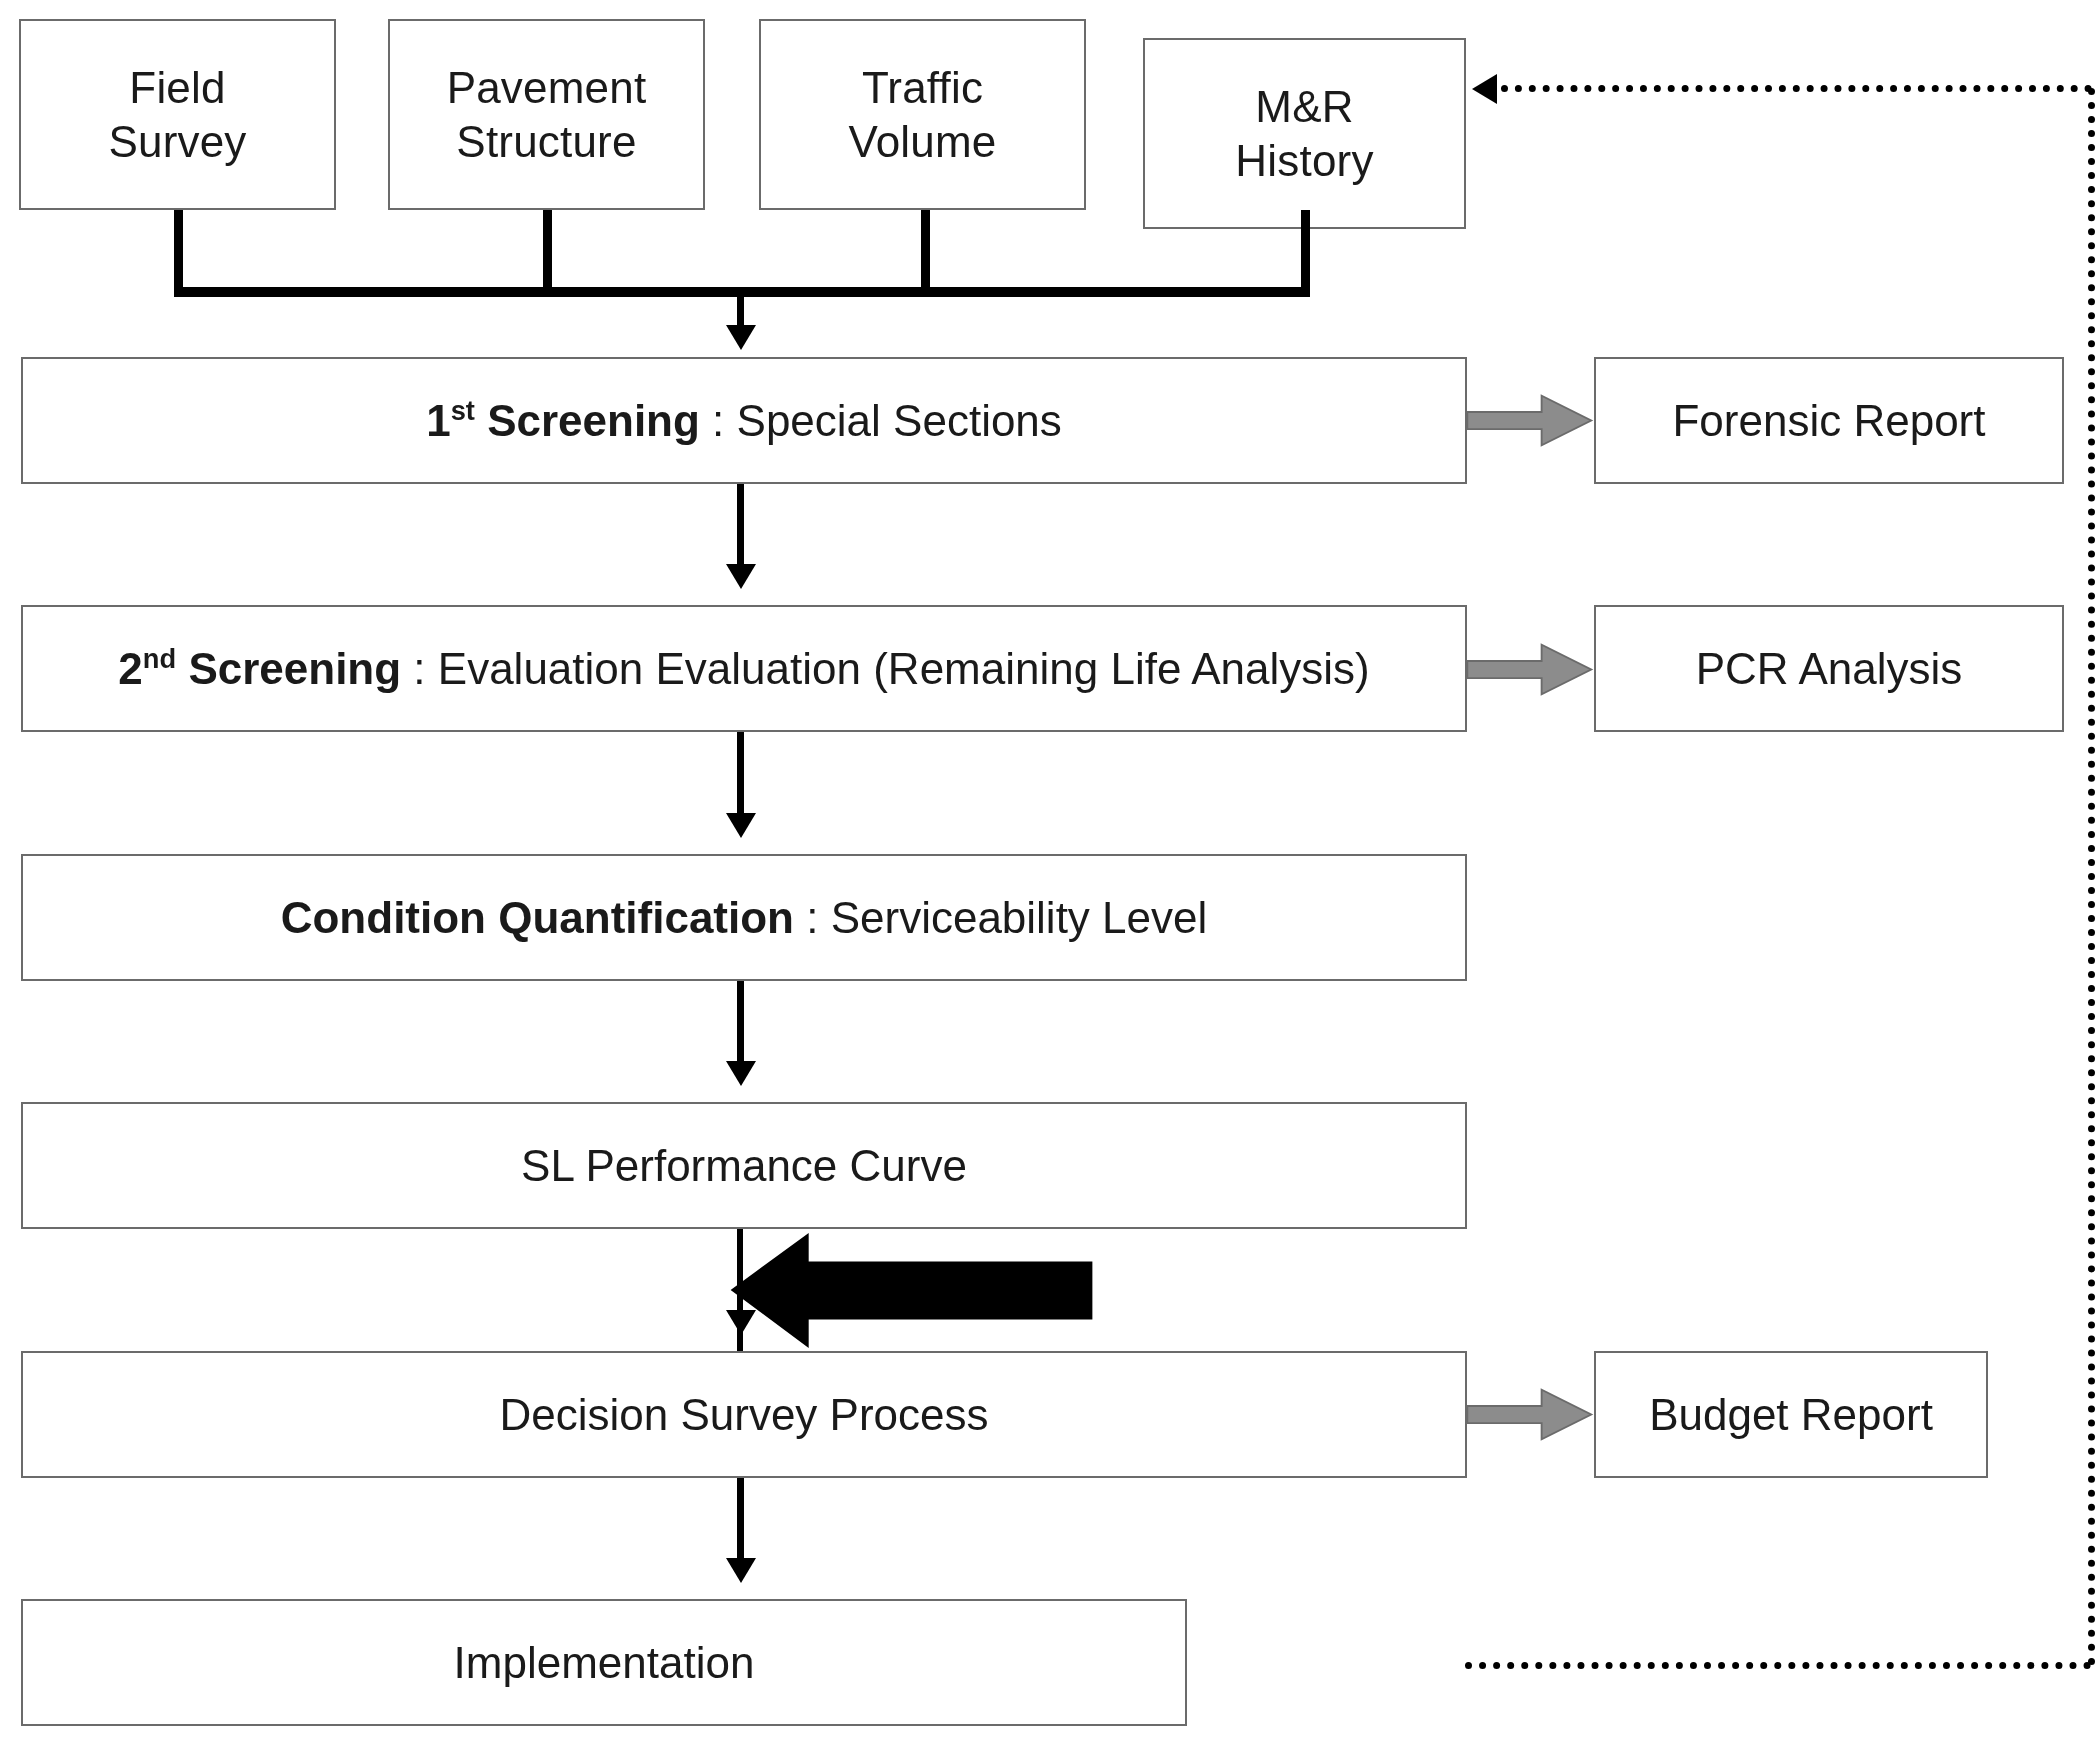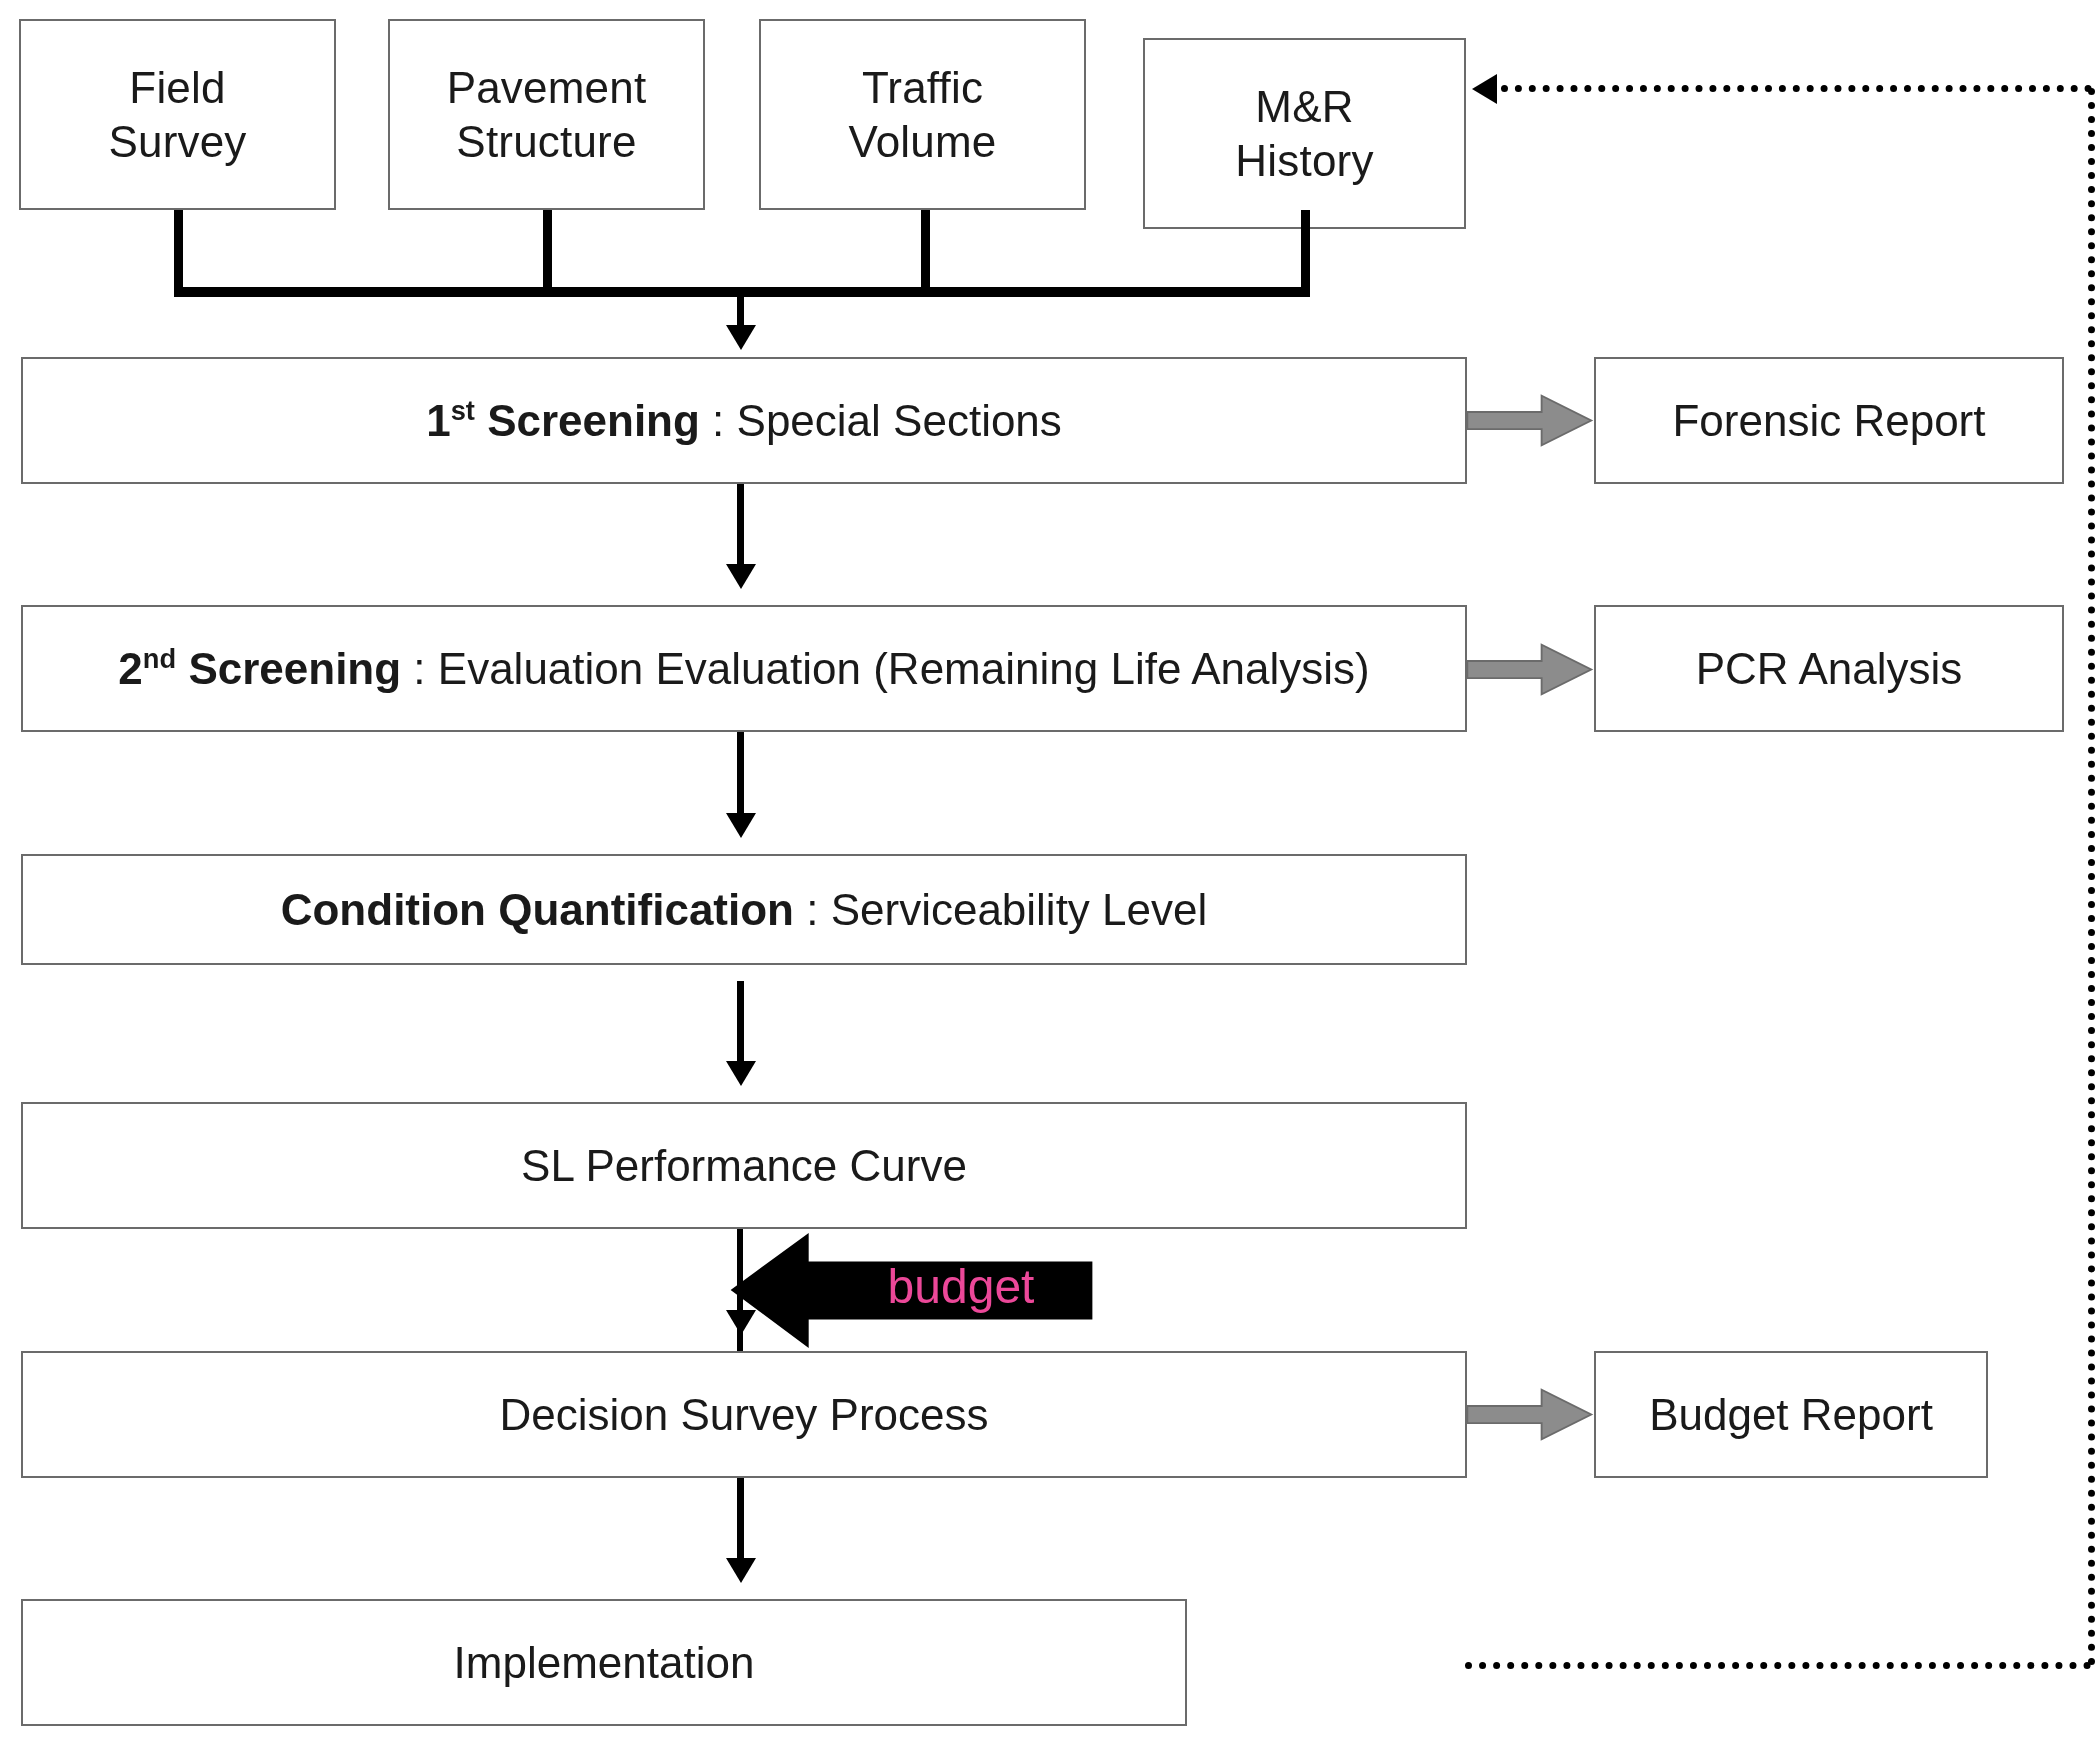--- a/index.html
+++ b/index.html
@@ -108,21 +108,21 @@
     position: absolute;
     height: 61px;
   }
 
   
   .budget-arrow {
     position: absolute;
   }
   .budget-label {
     position: absolute;
-    color: #ec4899;
+    color: #000000;
     font-size: 48px;
     white-space: nowrap;
   }
 </style>
 </head>
 <body>
 
 <div id="stage">
 
   <div class="box src" style="left:19px; top:19px; width:317px; height:191px;">
@@ -189,21 +189,21 @@
     <polygon points="0,23 78,23 78,6 130,32 78,58 78,41 0,41" fill="#8c8c8c" stroke="#6b6b6b" stroke-width="2"></polygon>
   </svg>
 
   <div class="box report" style="left:1594px; top:605px; width:470px; height:127px;">
     <span>PCR Analysis</span>
   </div>
 
   <div class="vline" style="left:737px; top:732px; width:6.7px; height:86px;"></div>
   <div class="arrowhead-down" style="left:726px; top:813px;"></div>
 
-  <div class="box stagebox" style="left:21px; top:854px; width:1446px; height:111px;">
+  <div class="box stagebox" style="left:21px; top:854px; width:1446px; height:127px;">
     <span>
       <b><span>Condition Quantification</span></b><span> : Serviceability Level</span>
     </span>
   </div>
 
   <div class="vline" style="left:737px; top:981px; width:6.7px; height:86px;"></div>
   <div class="arrowhead-down" style="left:726px; top:1061px;"></div>
 
   <div class="box stagebox" style="left:21px; top:1102px; width:1446px; height:127px;">
     <span>SL Performance Curve</span>

